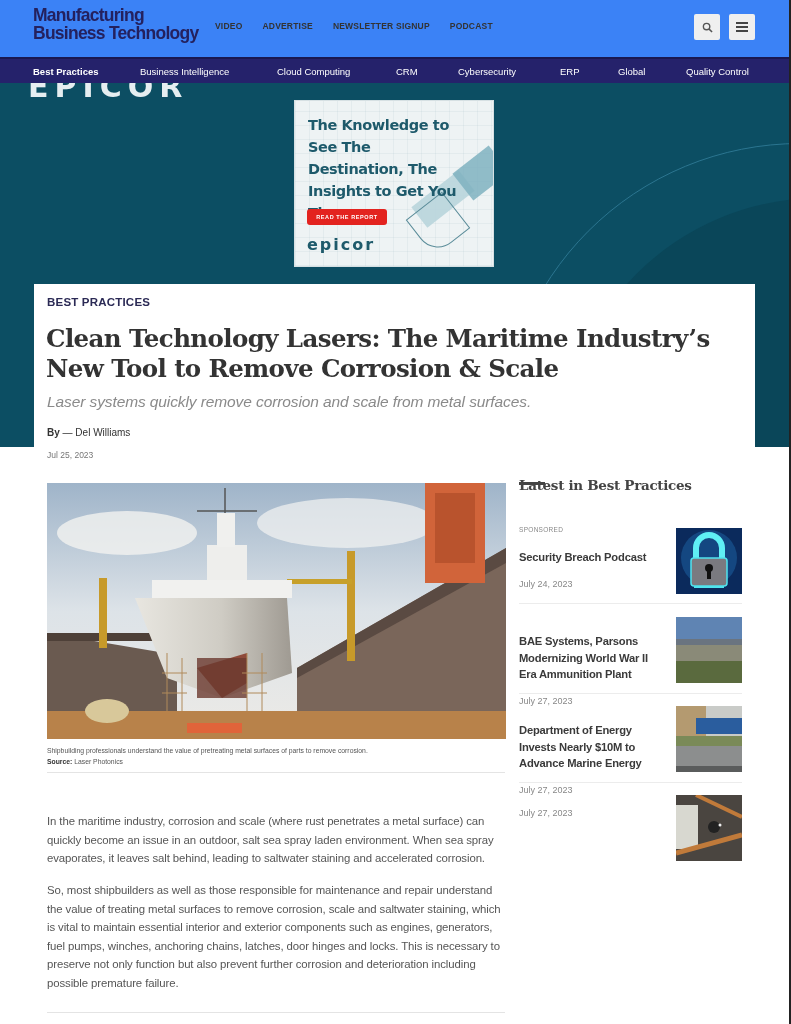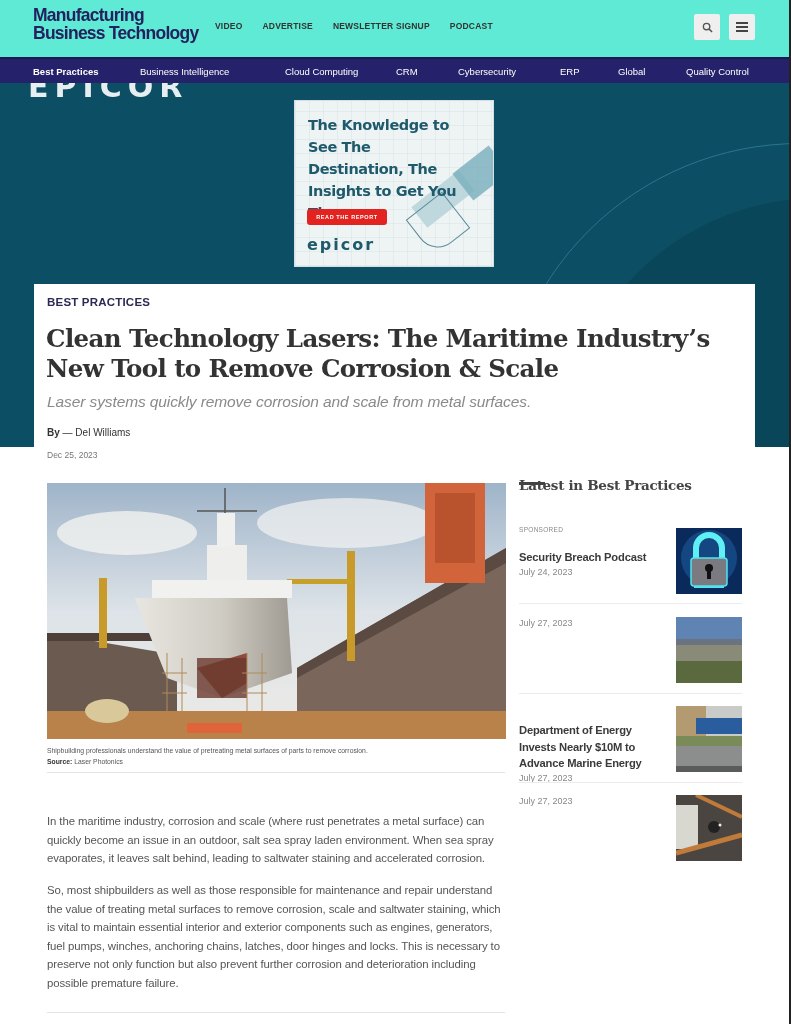--- a/index.html
+++ b/index.html
@@ -1,20 +1,20 @@
 <!DOCTYPE html>
 <html><head>
 <meta charset="utf-8">
 <style>
   * { box-sizing: border-box; margin: 0; padding: 0; }
   html, body { width: 791px; height: 1024px; overflow: hidden; background: #ffffff; }
   body { font-family: "Liberation Sans", "DejaVu Sans", sans-serif; color: #333; position: relative; }
 
   
-  .topbar { position: absolute; left: 0; top: 0; width: 791px; height: 57px; background: #5eead4; border-right: 2px solid #222; }
+  .topbar { position: absolute; left: 0; top: 0; width: 791px; height: 57px; background: #3b82f6; border-right: 2px solid #222; }
   .logo { position: absolute; left: 33px; top: 6px; color: #24215e; font-family: "Liberation Sans", sans-serif; font-weight: bold; font-size: 19px; line-height: 18px; letter-spacing: -0.8px; transform: scaleX(0.92); transform-origin: left top; }
   .logo span { display: block; }
   .topnav { position: absolute; left: 215px; top: 21px; display: flex; gap: 0; }
   .topnav a { font-size: 8.5px; font-weight: bold; color: #333; text-decoration: none; letter-spacing: 0.2px; margin-right: 20px; }
   .icon-btn { position: absolute; top: 14px; width: 26px; height: 26px; background: #efefef; border-radius: 2px; display: flex; align-items: center; justify-content: center; }
   .search-btn { left: 694px; }
   .menu-btn { left: 729px; }
 
   
   .catnav { position: absolute; left: 0; top: 57px; width: 791px; height: 26px; background: #25226b; border-top: 2px solid #1a1850; display: flex; align-items: center; }
@@ -53,21 +53,21 @@
   .rule { position: absolute; left: 47px; height: 1px; background: #e4e4e4; width: 458px; }
 
   .para { position: absolute; left: 47px; width: 460px; font-size: 11.4px; line-height: 18.5px; color: #555; letter-spacing: -0.1px; }
 
   
   .sb-bar { position: absolute; left: 519px; top: 482px; width: 26px; height: 3px; background: #444; }
   .sb-title { position: absolute; left: 519px; top: 477px; font-family: "DejaVu Serif", serif; font-weight: bold; font-size: 13.5px; color: #444; letter-spacing: -0.3px; }
   .sb-item { position: absolute; left: 519px; width: 223px; }
   .sb-item .sponsor { font-size: 6.5px; color: #888; letter-spacing: 0.3px; margin-bottom: 4px; }
   .sb-item .headline { width: 140px; font-size: 11.2px; font-weight: bold; line-height: 16.5px; color: #3a3a3a; letter-spacing: -0.2px; margin-top: 16px; }
-  .sb-item .sdate { font-size: 9px; color: #888; margin-top: 1px; }
+  .sb-item .sdate { font-size: 9px; color: #888; margin-top: 13px; }
   .sb-item .thumb { position: absolute; right: 0; width: 66px; height: 66px; overflow: hidden; }
   .sb-sep { position: absolute; left: 519px; width: 223px; height: 1px; background: #ececec; }
 
   .scroll-edge { position: absolute; right: 0; top: 0; width: 2px; height: 1024px; background: #222; }
 </style>
 </head>
 <body>
 
 <div class="topbar">
   <a class="logo">
@@ -91,21 +91,21 @@
         <rect y="0" width="12" height="2" fill="#444"></rect>
         <rect y="4" width="12" height="2" fill="#444"></rect>
         <rect y="8" width="12" height="2" fill="#444"></rect>
       </svg>
   </div>
 </div>
 
 <nav class="catnav">
   <a class="active" style="left:33px">Best Practices</a>
   <a style="left:140px">Business Intelligence</a>
-  <a style="left:285px">Cloud Computing</a>
+  <a style="left:277px">Cloud Computing</a>
   <a style="left:396px">CRM</a>
   <a style="left:458px">Cybersecurity</a>
   <a style="left:560px">ERP</a>
   <a style="left:618px">Global</a>
   <a style="left:686px">Quality Control</a>
 </nav>
 
 <div class="hero">
   <div class="arc1"></div>
   <div class="arc2"></div>
@@ -123,21 +123,21 @@
 </div>
 
 <div class="card"></div>
 <a class="kicker">BEST PRACTICES</a>
 <h1 class="title">Clean Technology Lasers: The Maritime Industry’s New Tool to Remove Corrosion &amp; Scale</h1>
 <div class="subtitle">Laser systems quickly remove corrosion and scale from metal surfaces.</div>
 <div class="byline">
   <b>By</b>
   <a>— Del Williams</a>
 </div>
-<div class="date">Dec 25, 2023</div>
+<div class="date">Jul 25, 2023</div>
 
 <div class="main-img">
   <svg width="459" height="256" viewBox="0 0 459 256">
     <defs>
       <linearGradient id="sky" x1="0" y1="0" x2="0" y2="1">
           <stop offset="0" stop-color="#9fb4c9"></stop>
           <stop offset="0.5" stop-color="#dde3e8"></stop>
           <stop offset="1" stop-color="#eceae6"></stop>
         </linearGradient>
       <linearGradient id="hull" x1="0" y1="0" x2="1" y2="0">
@@ -214,20 +214,21 @@
       <rect x="15" y="30" width="36" height="28" rx="3" fill="#7a7a80" stroke="#4fe4ee" stroke-width="1.5"></rect>
       <circle cx="33" cy="40" r="4" fill="#111"></circle>
       <rect x="31" y="42" width="4" height="9" fill="#111"></rect>
       <rect x="18" y="58" width="30" height="2" fill="#4fe4ee"></rect>
     </svg>
   </div>
 </div>
 <div class="sb-sep" style="top:603px"></div>
 
 <div class="sb-item" style="top:617px">
+  <div class="headline">BAE Systems, Parsons Modernizing World War II Era Ammunition Plant</div>
   <div class="sdate">July 27, 2023</div>
   <div class="thumb" style="top:0">
     <svg width="66" height="66" viewBox="0 0 66 66">
       <rect width="66" height="24" fill="#5f84b3"></rect>
       <rect y="22" width="66" height="6" fill="#6a7480"></rect>
       <rect y="28" width="66" height="38" fill="#8a8a78"></rect>
       <rect y="44" width="66" height="22" fill="#5a6a3e"></rect>
     </svg>
   </div>
 </div>

